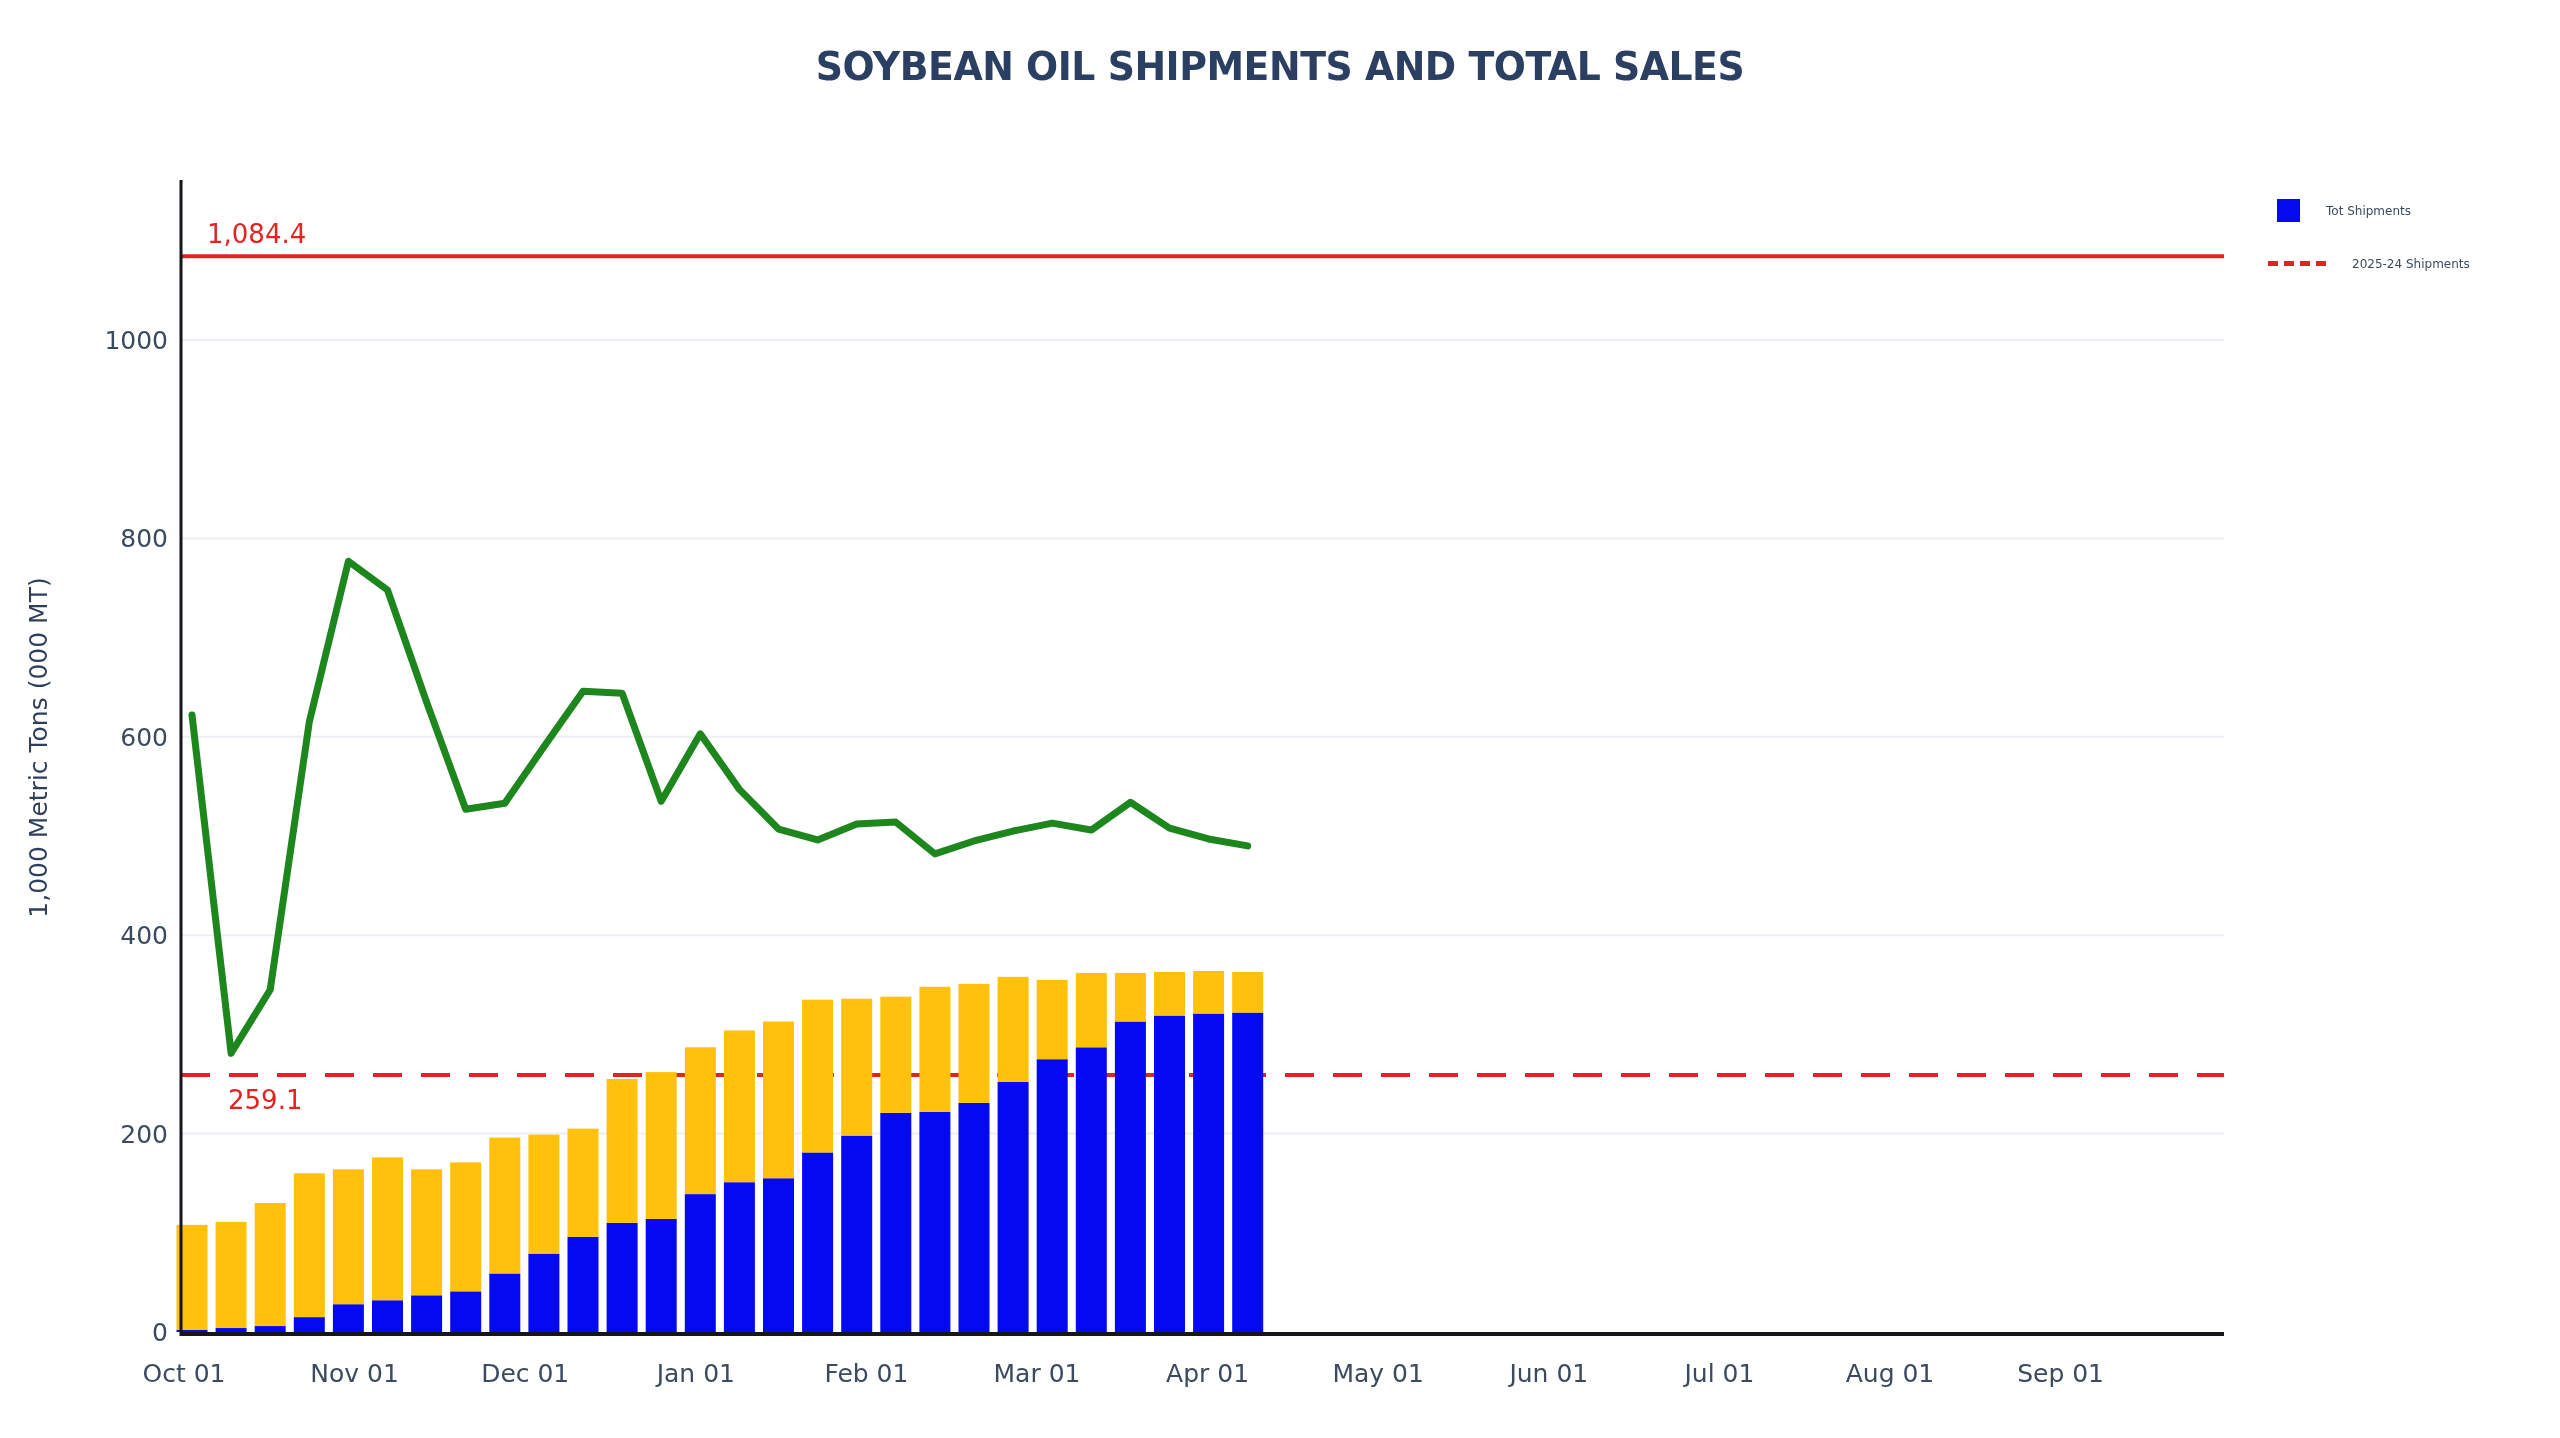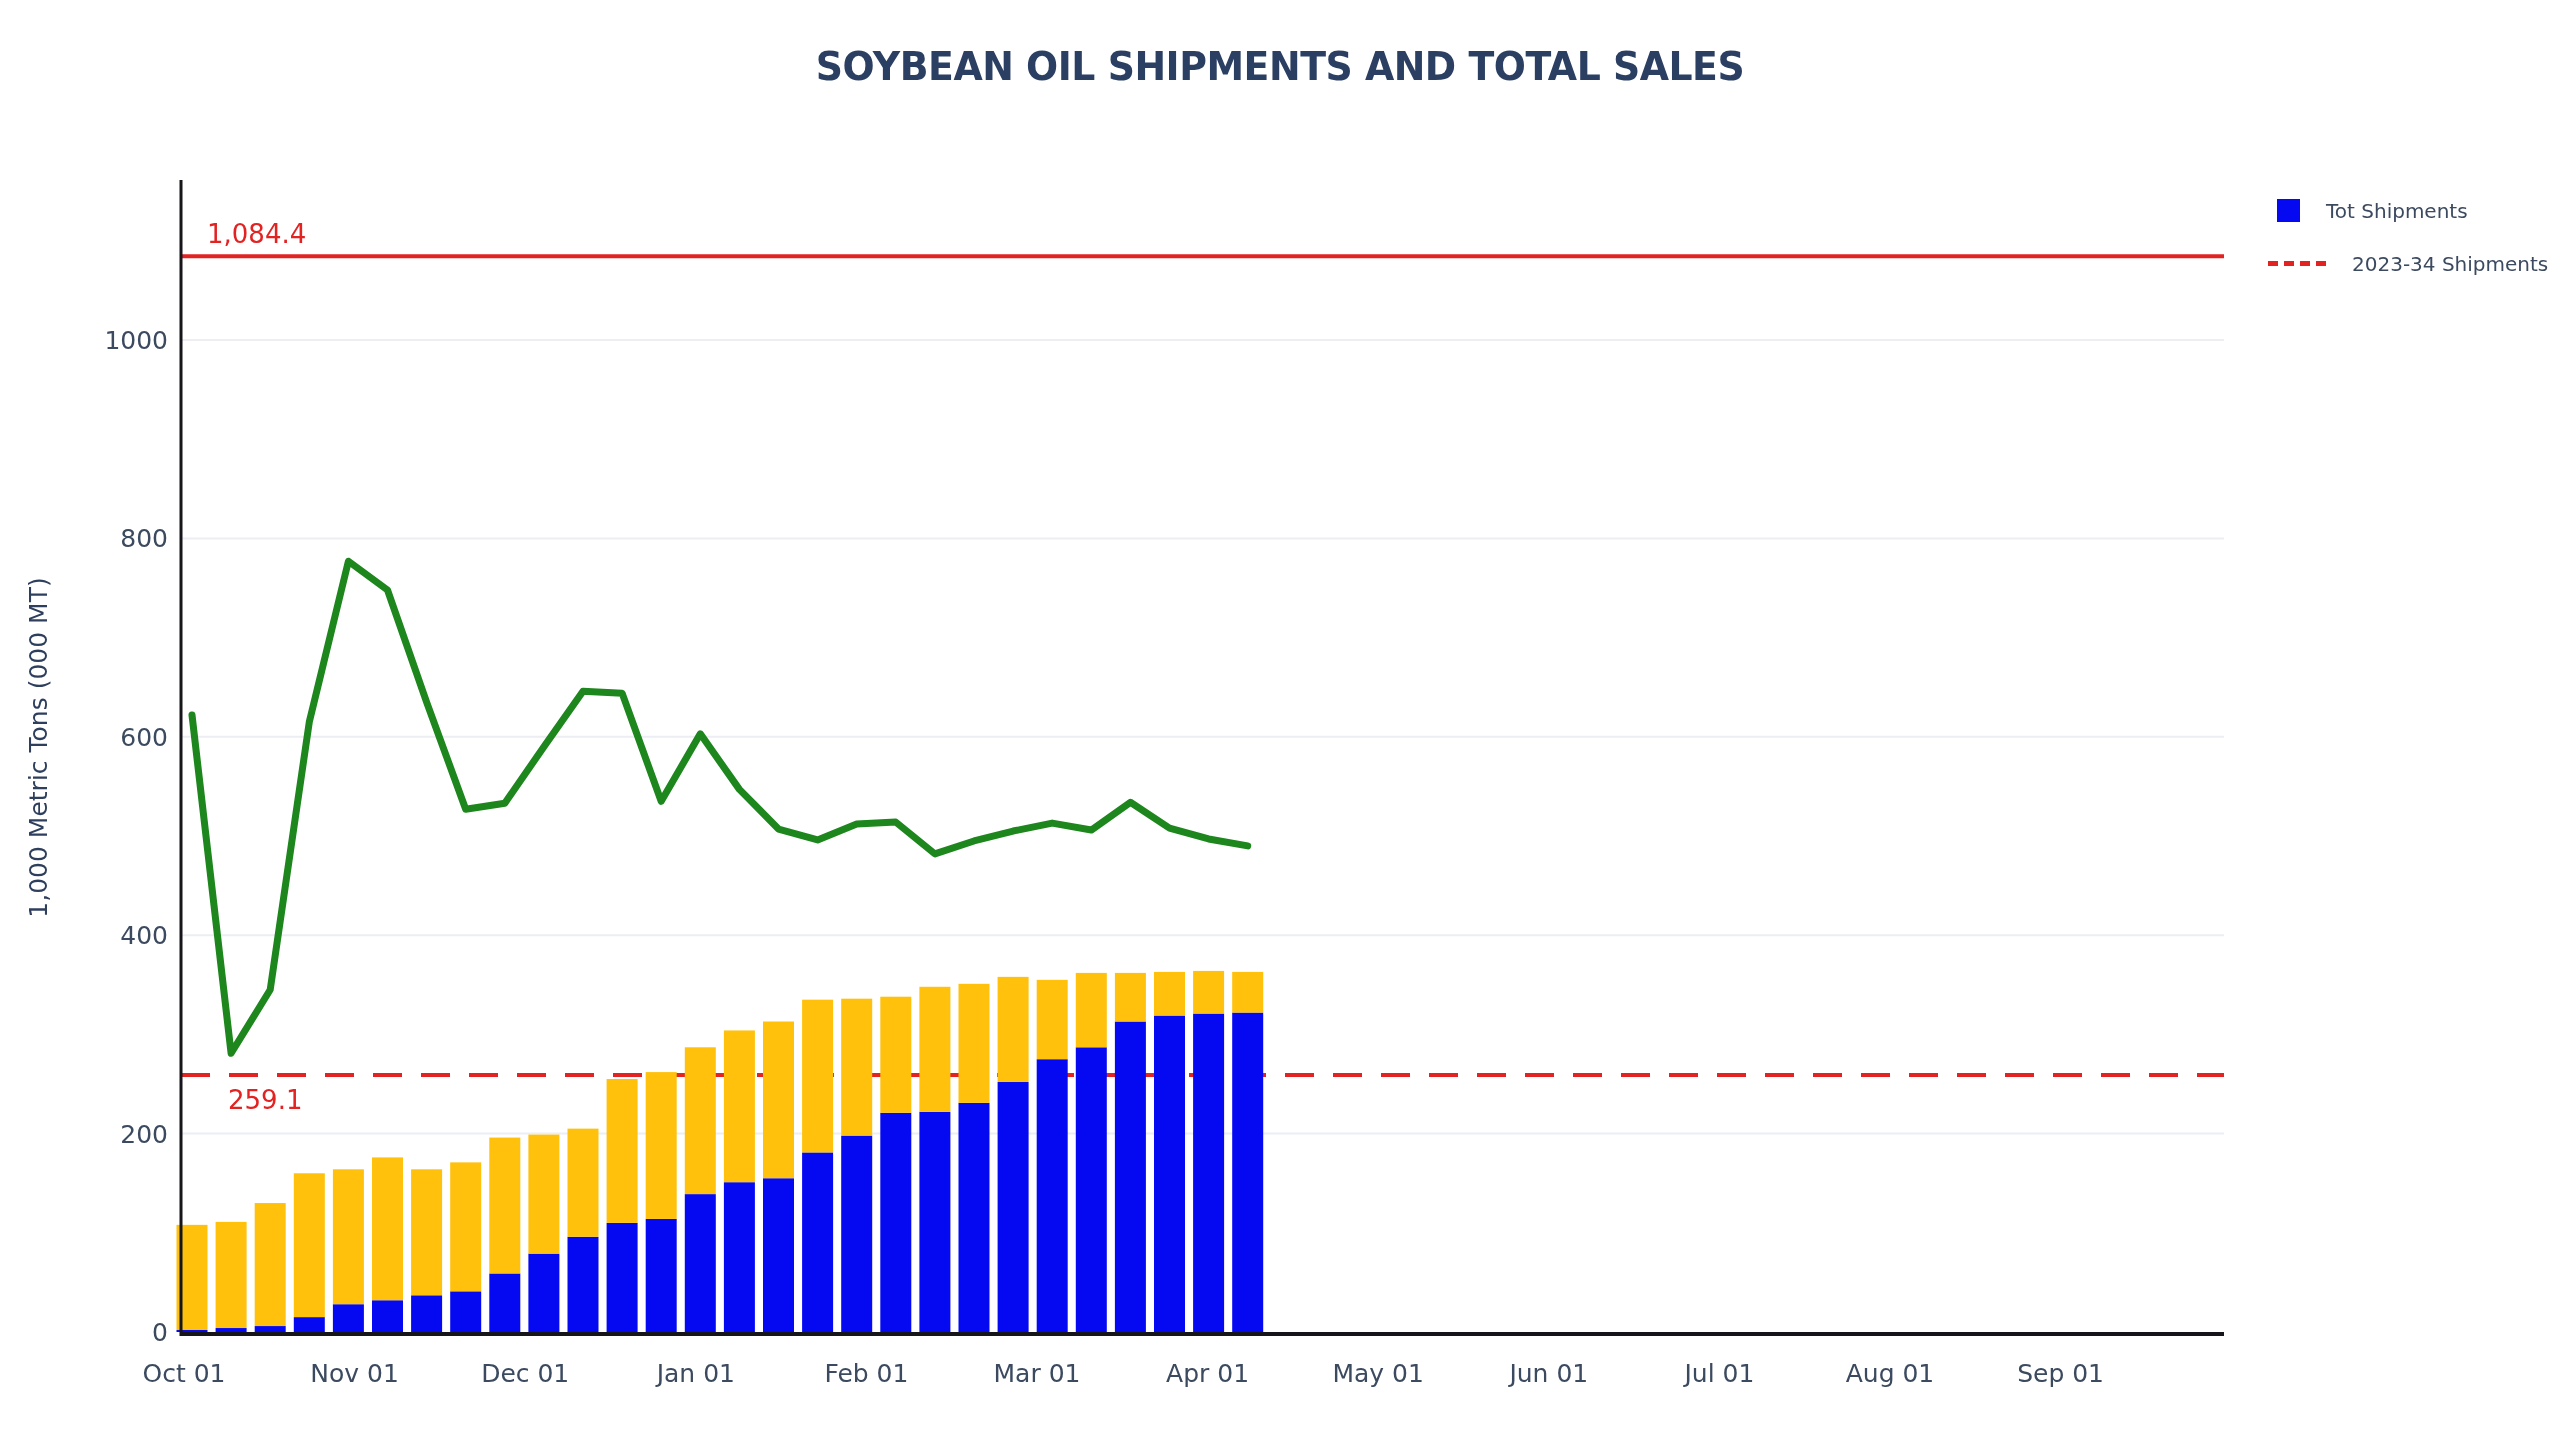--- a/index.html
+++ b/index.html
@@ -12,21 +12,21 @@
   }
   #y-axis-title{
     position:absolute;left:-212px;top:733px;width:500px;text-align:center;
     font-size:25px;color:#2e3f5e;transform:rotate(-90deg);transform-origin:center;
   }
   svg{position:absolute;left:0;top:0;}
   .legend{
     position:absolute;left:2268px;top:184px;width:280px;
   }
   .legend-row{display:flex;align-items:center;height:53px;cursor:default;}
-  .legend-row .txt{font-size:20px;color:#3c4a60;margin-left:26px;white-space:nowrap;}
+  .legend-row .txt{font-size:12px;color:#3c4a60;margin-left:26px;white-space:nowrap;}
   .sw{flex:0 0 auto;}
   .sw.sq{width:23px;height:23px;margin-left:9px;}
   .sw.ln{width:58px;height:0;border-top:5px solid #000;margin-left:0;}
   .sw.ln.dash{border-top-style:dashed;}
 </style>
 </head>
 <body>
 
 <div id="stage">
   <div id="chart-title" style="color: rgb(43, 63, 99);">SOYBEAN OIL SHIPMENTS AND TOTAL SALES</div>
@@ -131,16 +131,16 @@
       </g>
     </svg>
 
   <div class="legend">
     <div class="legend-row">
       <span class="sw sq" id="sw0" style="background: rgb(5, 9, 242);"></span>
       <span class="txt">Tot Shipments</span>
     </div>
     <div class="legend-row">
       <span class="sw ln dash" id="sw4" style="border-top-color: rgb(227, 34, 34);"></span>
-      <span class="txt">2023-34 Shipments</span>
+      <span class="txt">2025-24 Shipments</span>
     </div>
   </div>
 </div>
 
 </body></html>

